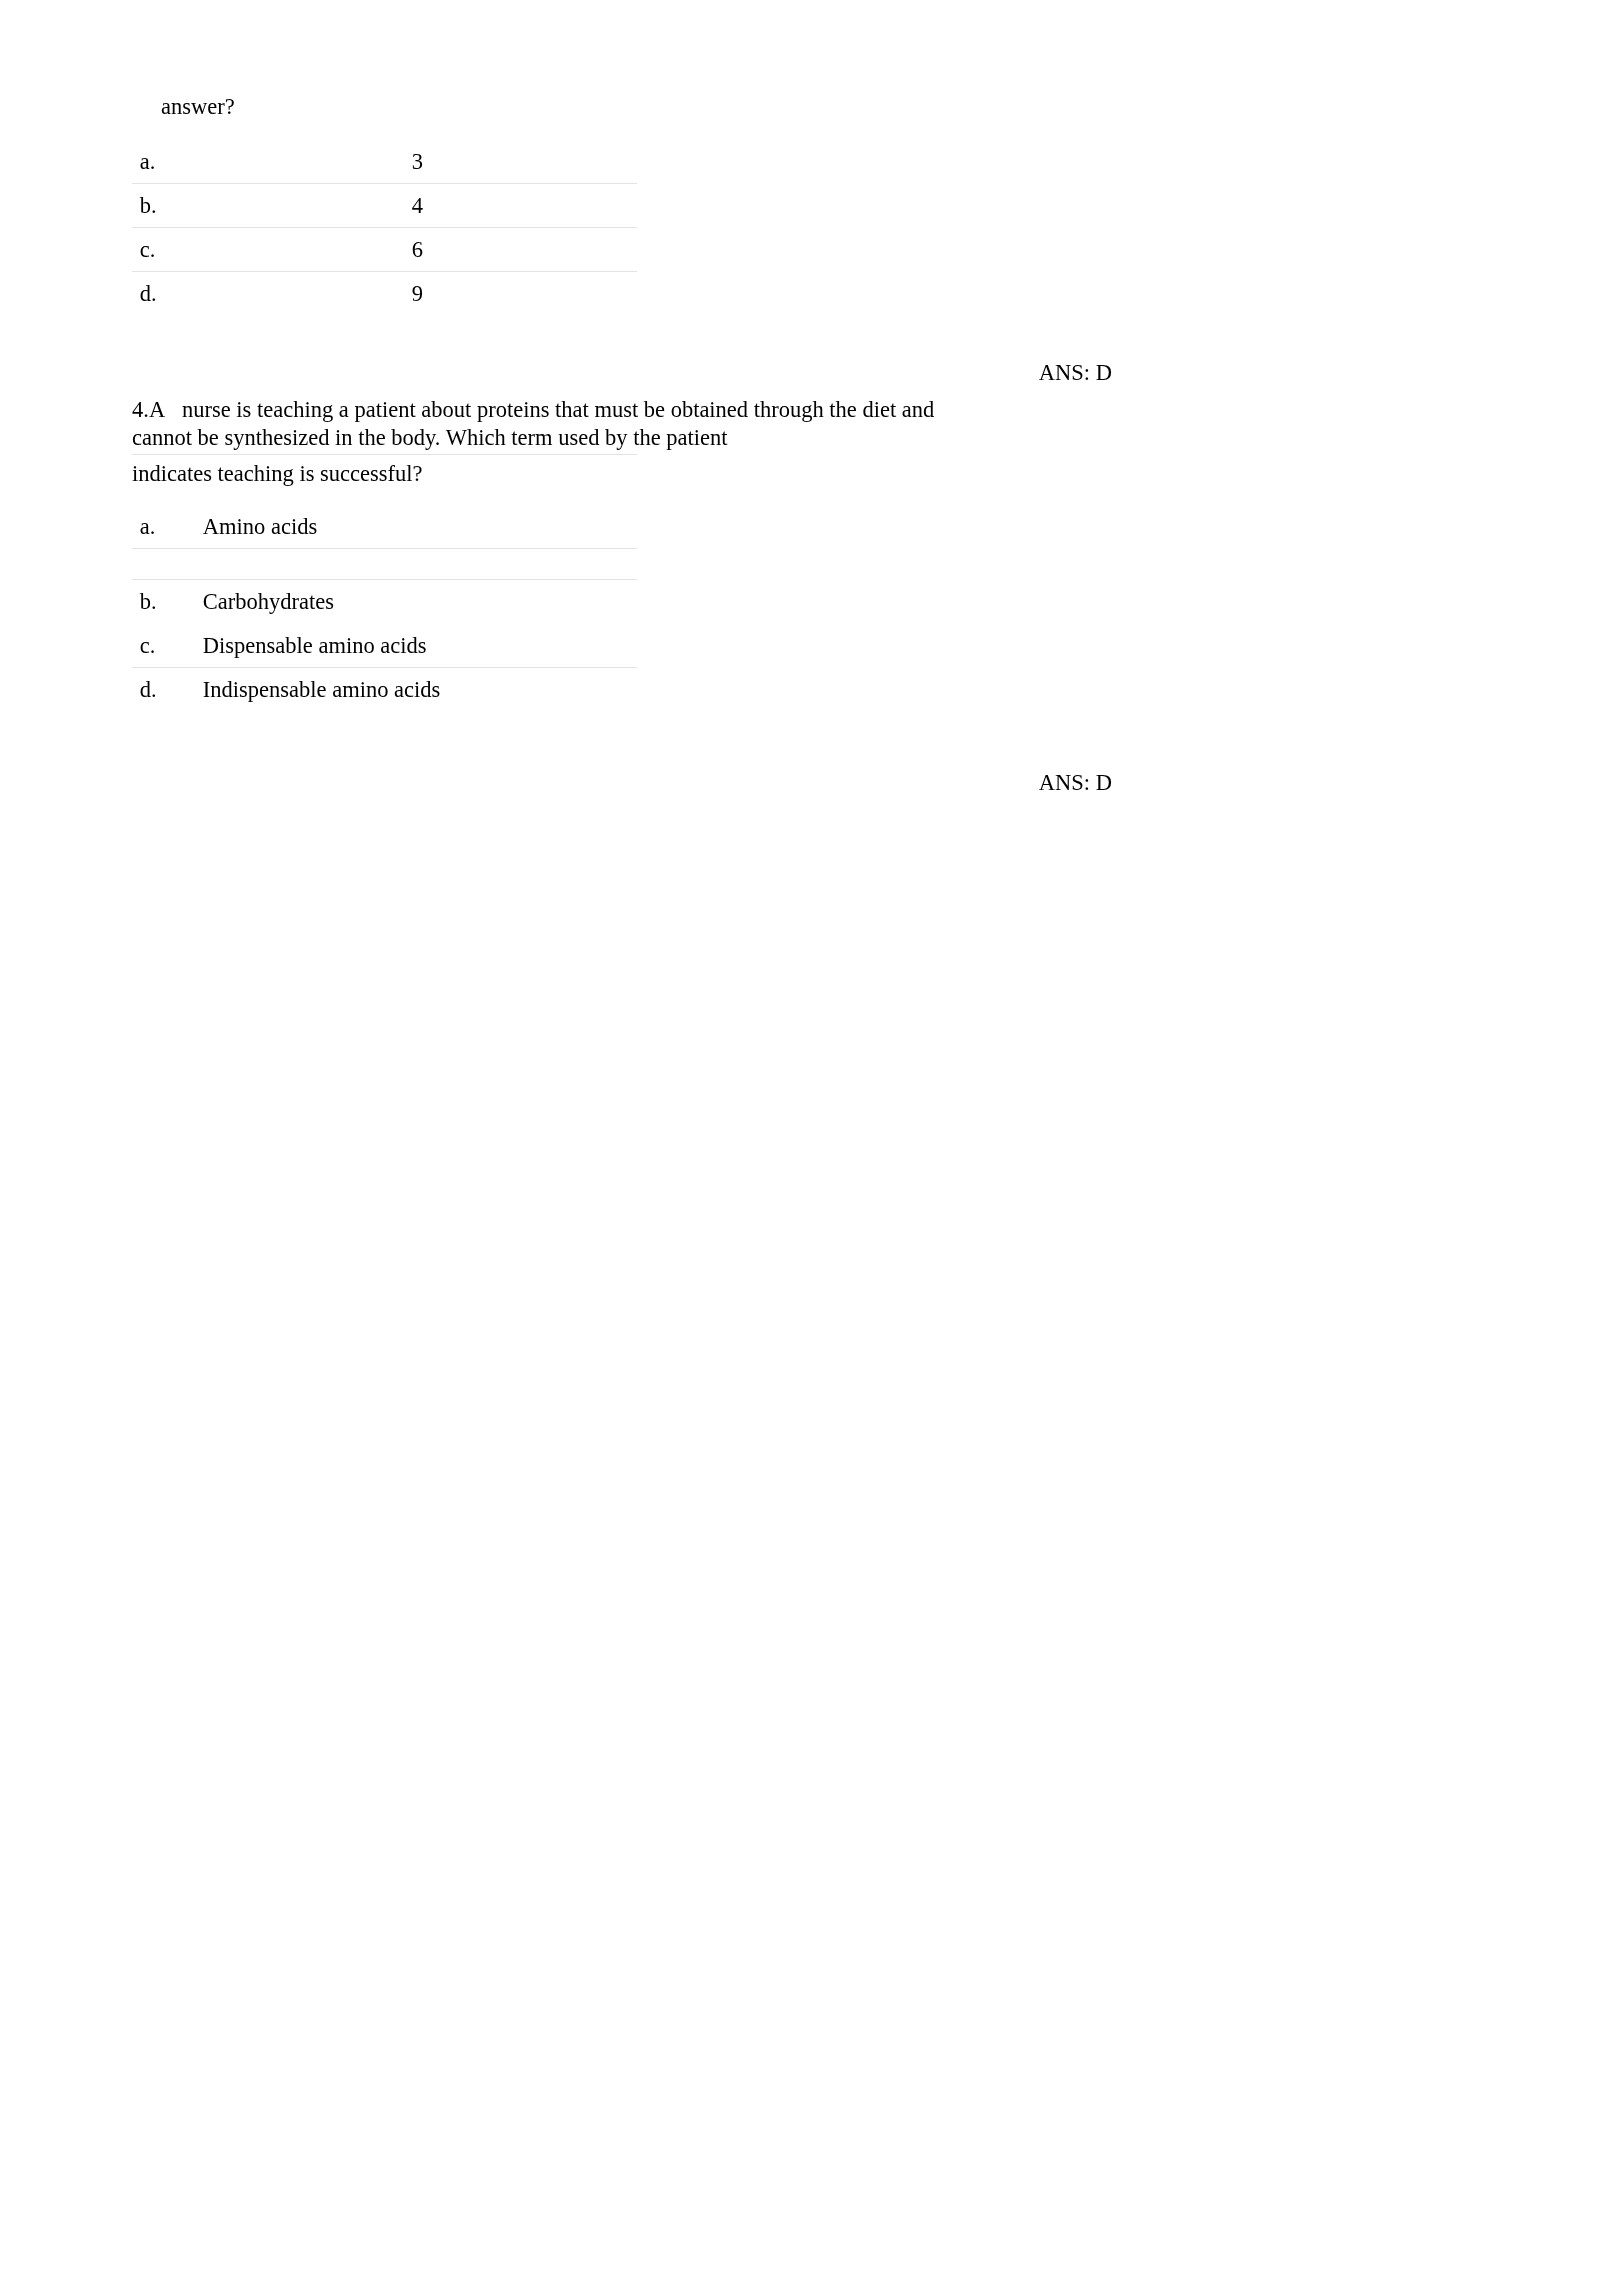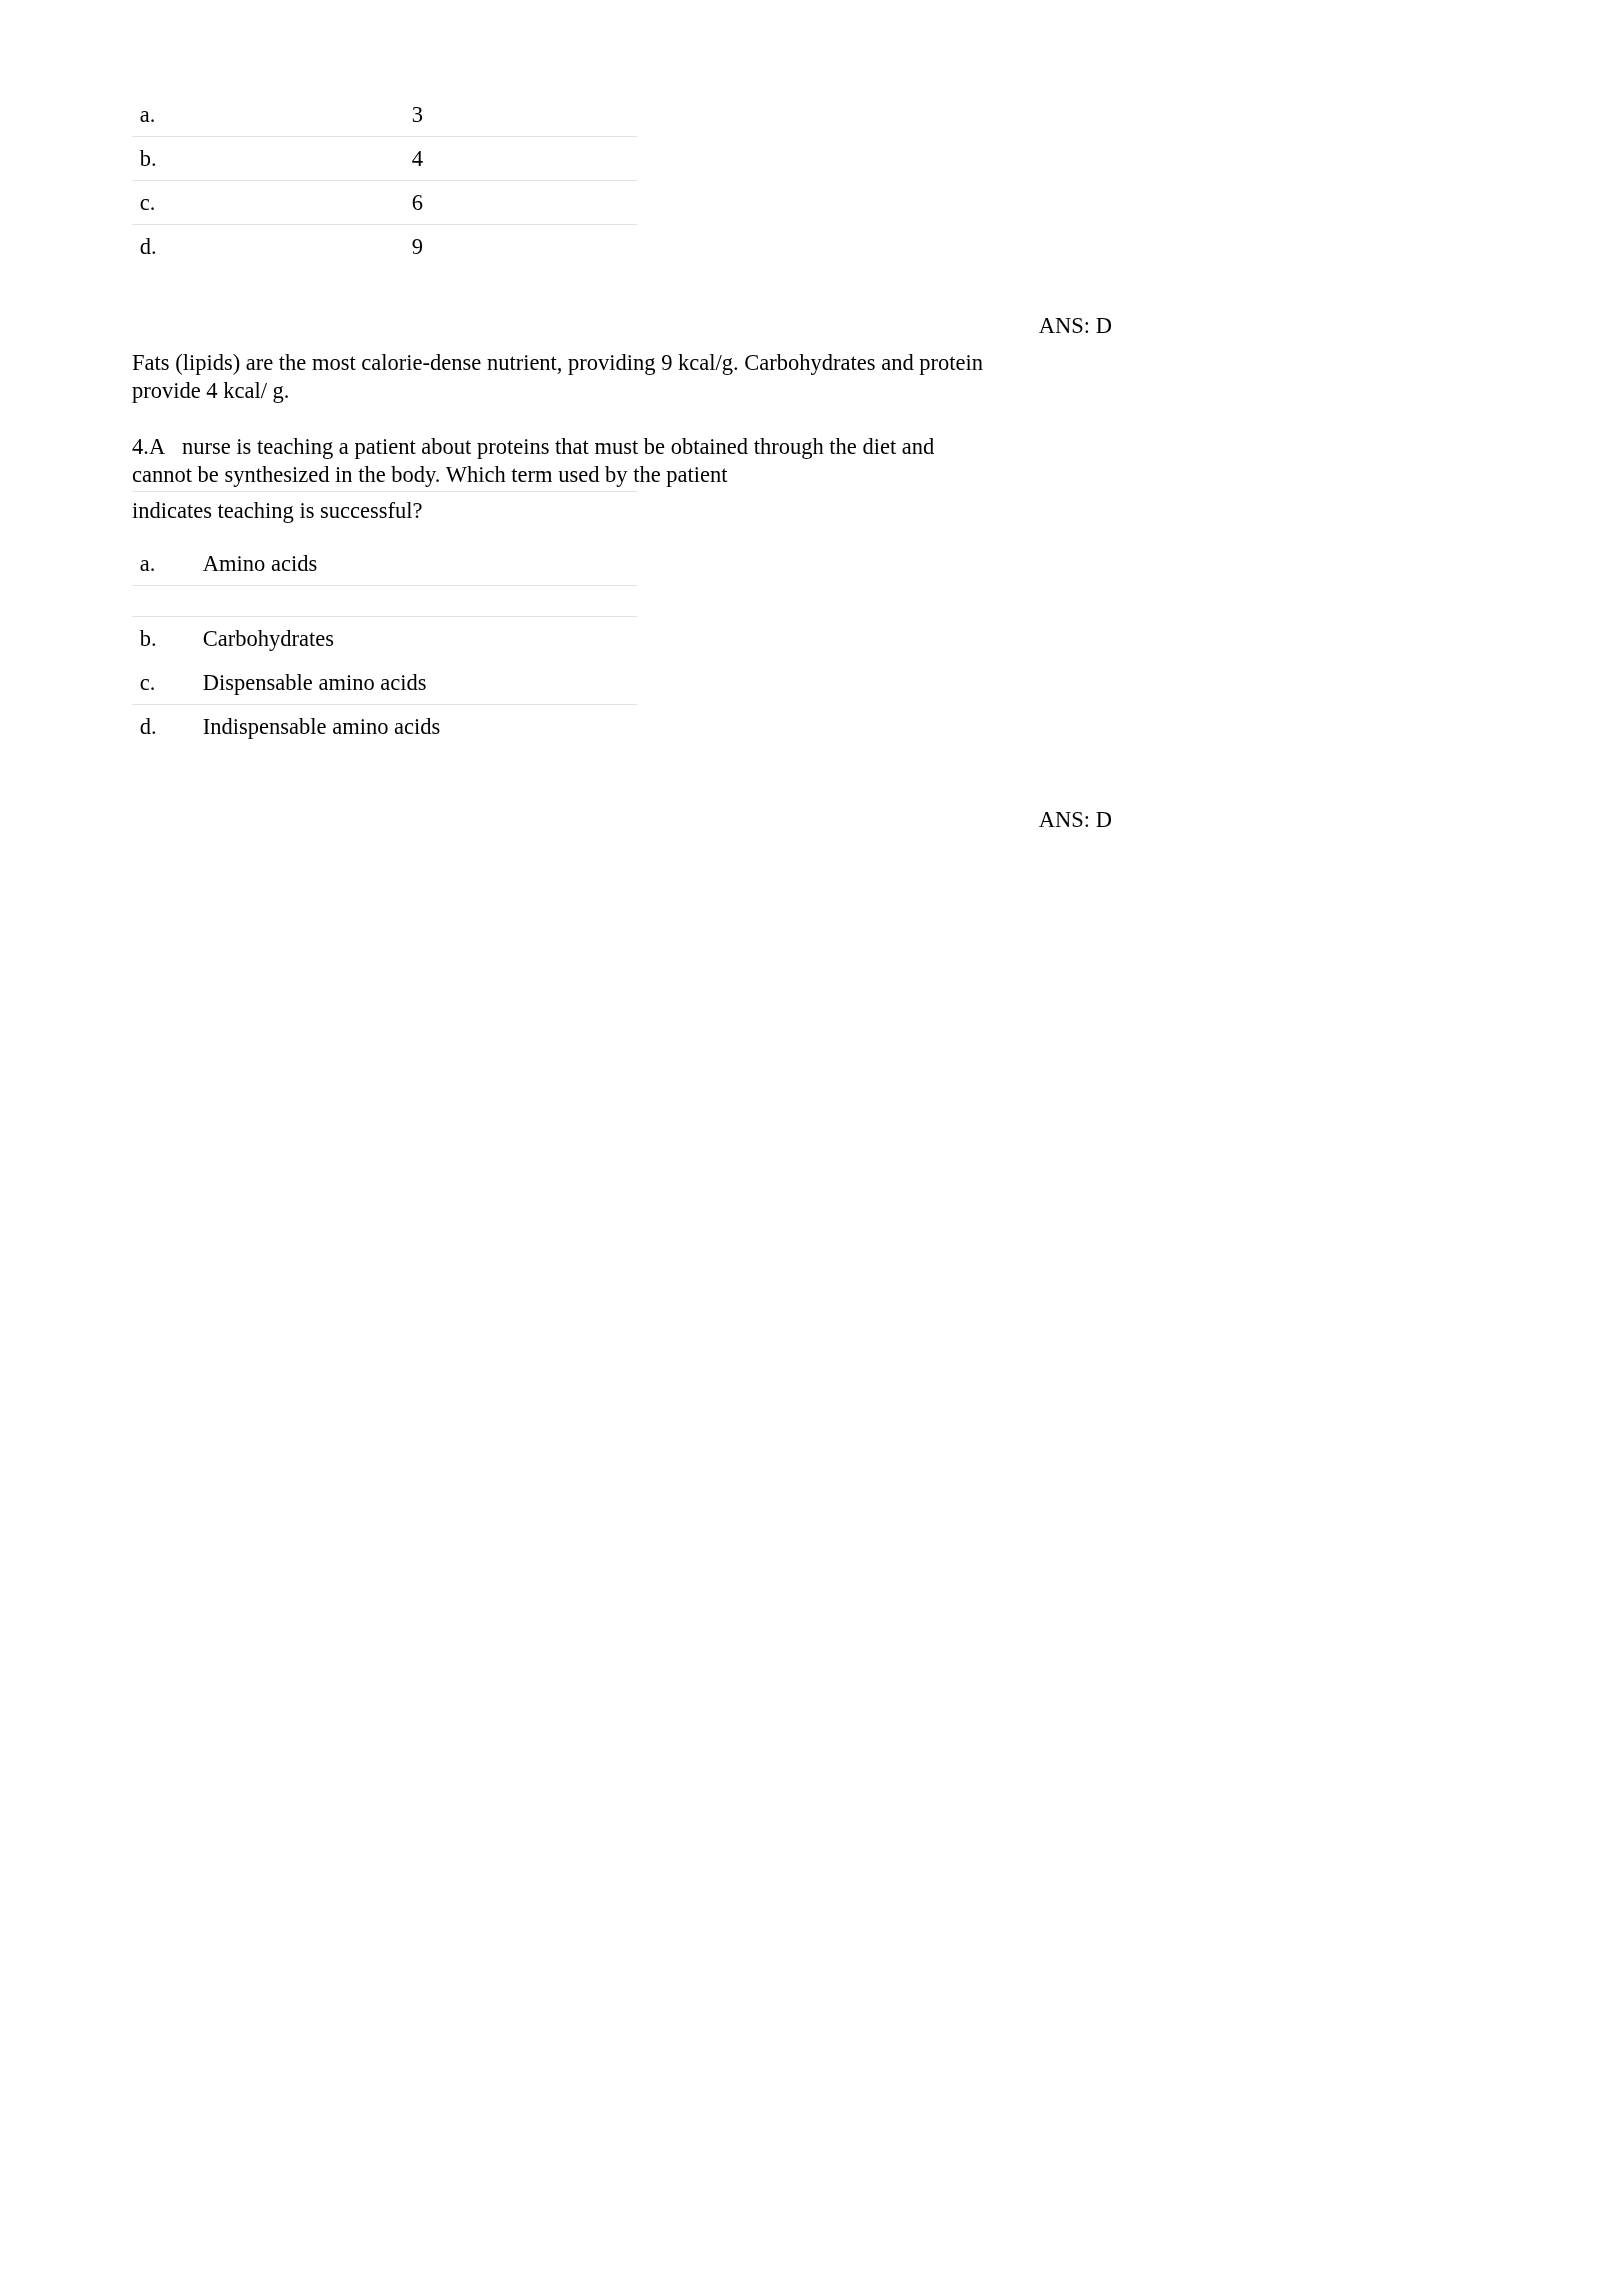--- a/index.html
+++ b/index.html
@@ -65,20 +65,21 @@
   .ans-2 {
     margin-top: 57px;
   }
 </style>
 </head>
 <body>
 
 <div class="page">
   <div class="content">
 
+    <div class="q-tail">answer?</div>
 
     <div class="options options-q3">
       <div class="opt-row">
         <span class="letter">a.</span>
         <span class="opt-text">3</span>
       </div>
       <div class="opt-row">
         <span class="letter">b.</span>
         <span class="opt-text">4</span>
       </div>
@@ -87,21 +88,20 @@
         <span class="opt-text">6</span>
       </div>
       <div class="opt-row no-border">
         <span class="letter">d.</span>
         <span class="opt-text">9</span>
       </div>
     </div>
 
     <div class="ans">ANS: D</div>
 
-    <div class="rationale">Fats (lipids) are the most calorie-dense nutrient, providing 9 kcal/g. Carbohydrates and protein provide 4 kcal/ g.</div>
 
     <p class="q-stem">4.A&nbsp;&nbsp;&nbsp;nurse is teaching a patient about proteins that must be obtained through the diet and cannot be synthesized in the body. Which term used by the patient</p>
     <hr class="stem-divider">
     <p class="q-stem2">indicates teaching is successful?</p>
 
     <div class="options options-q4">
       <div class="opt-row">
         <span class="letter">a.</span>
         <span class="opt-text">Amino acids</span>
       </div>

